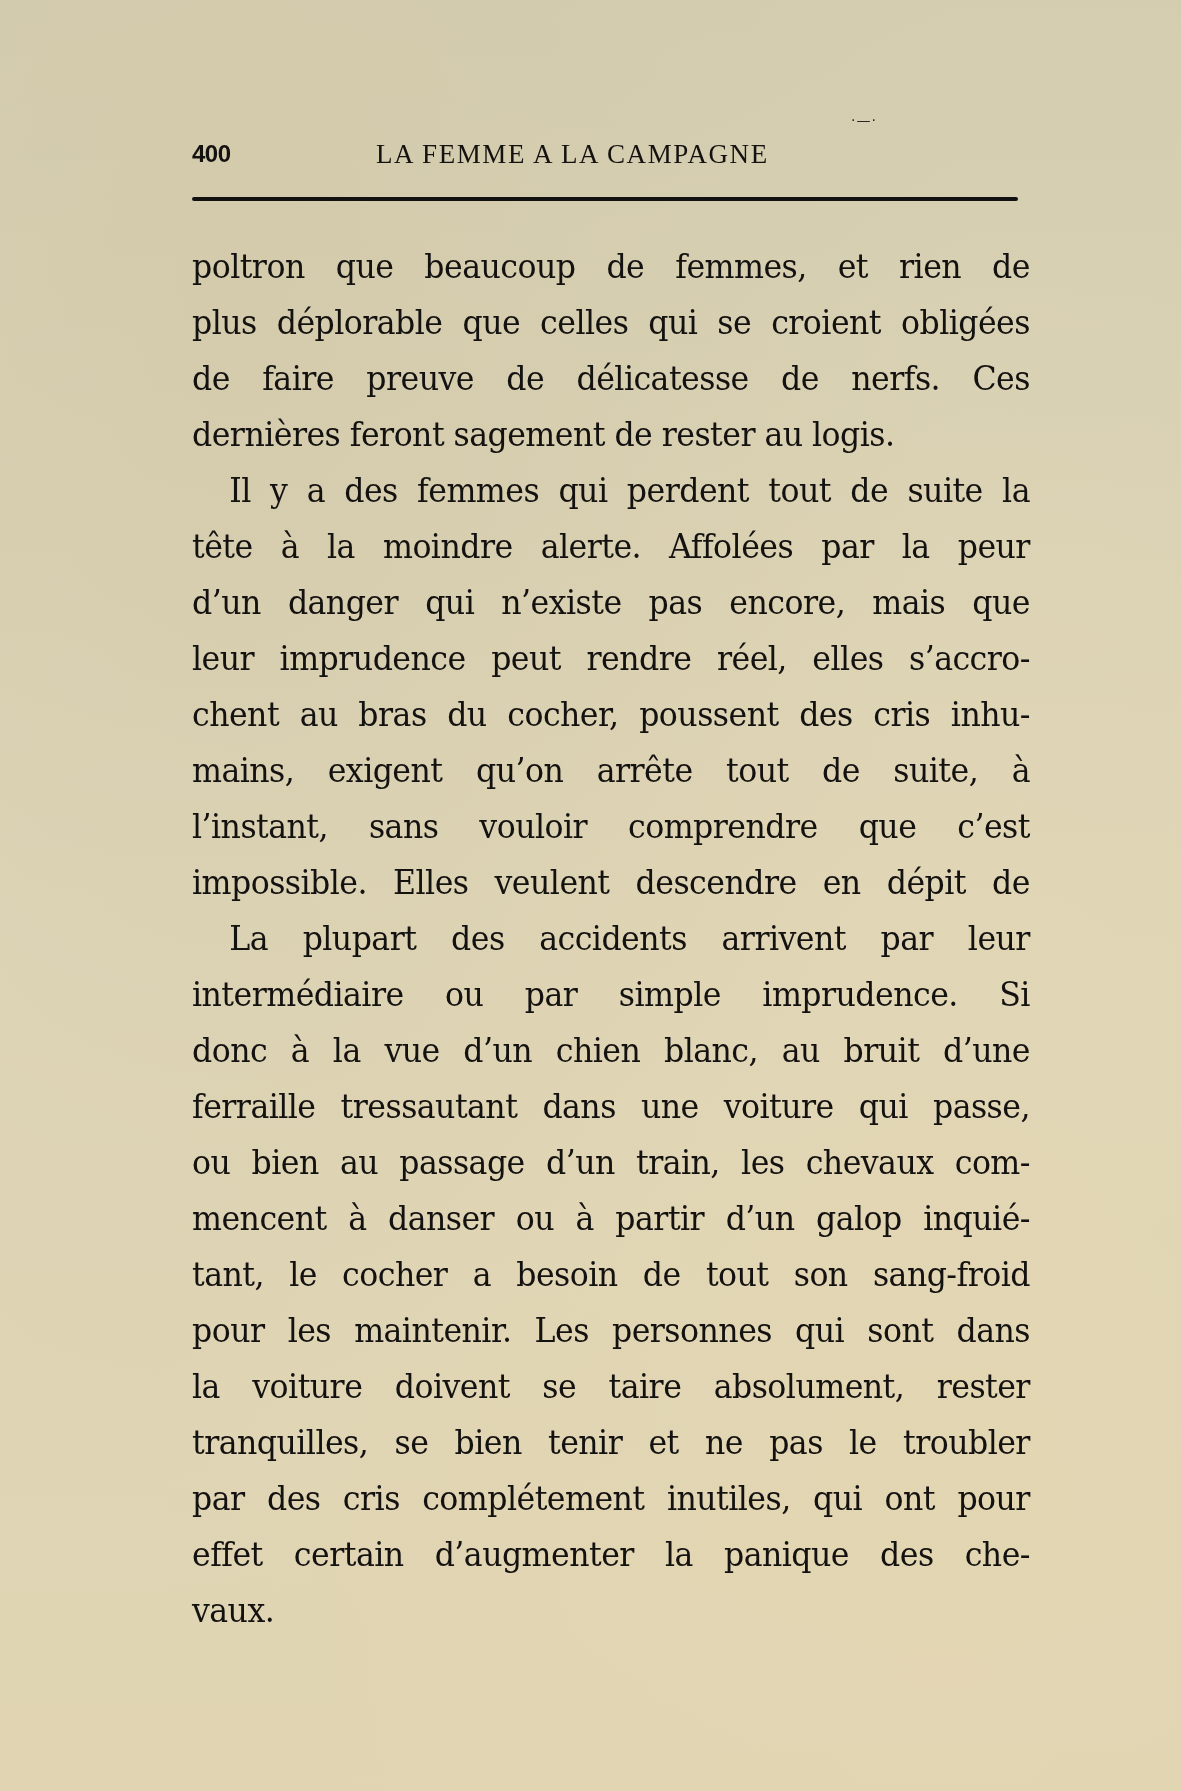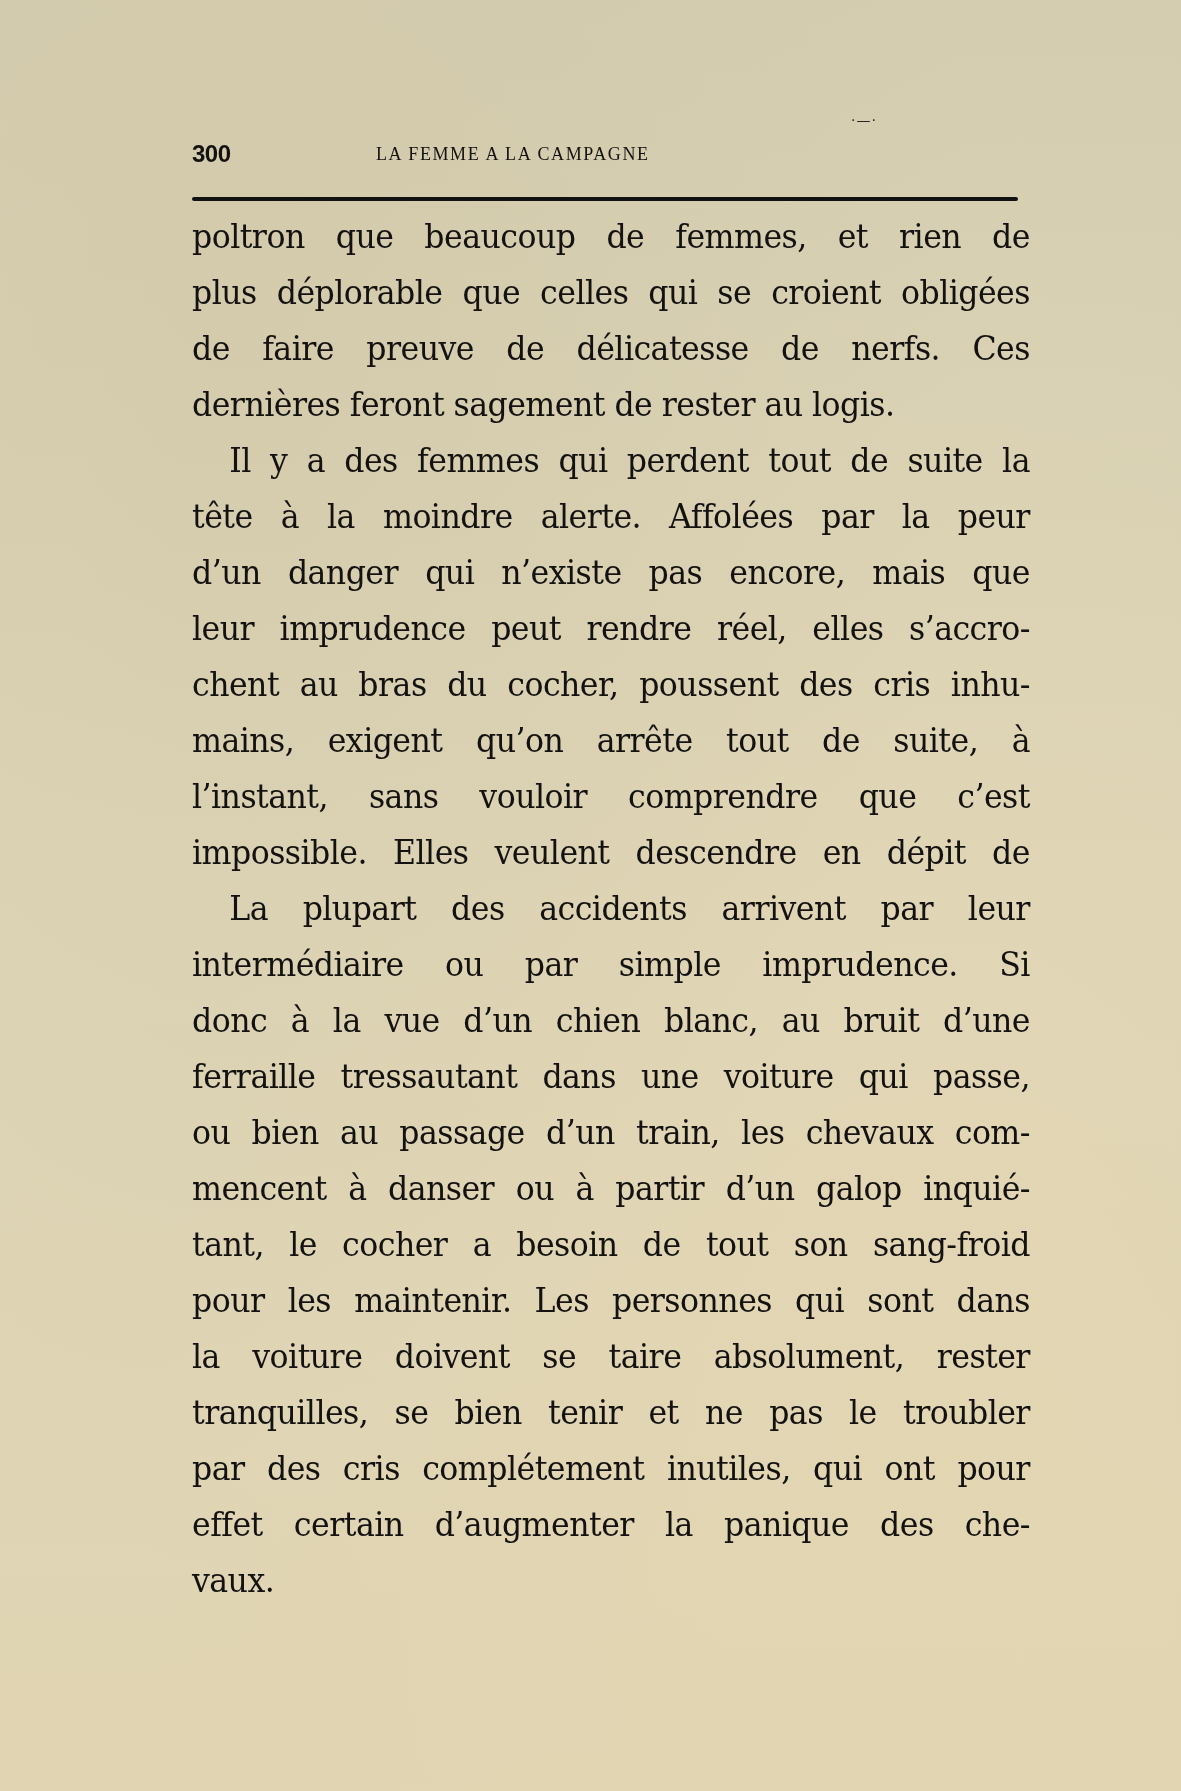--- a/index.html
+++ b/index.html
@@ -41,21 +41,21 @@
       font-weight: bold;
       font-size: 24px;
       letter-spacing: -0.5px;
       line-height: 40px;
     }
     .running-title {
       position: absolute;
       left: 184px;
       top: 0;
       font-family: "Liberation Serif", "DejaVu Serif", serif;
-      font-size: 18px;
+      font-size: 27px;
       letter-spacing: 1.6px;
       line-height: 40px;
       white-space: nowrap;
     }
     .header-mark {
       position: absolute;
       left: 851px;
       top: 112px;
       font-size: 14px;
       font-family: "DejaVu Sans", sans-serif;
@@ -67,21 +67,21 @@
       left: 192px;
       top: 197px;
       width: 826px;
       height: 4px;
       background: #111;
       border-radius: 2px;
     }
     .body-text {
       position: absolute;
       left: 192px;
-      top: 208px;
+      top: 238px;
       width: 838px;
     }
     .line {
       display: block;
       height: 56px;
       line-height: 56px;
       font-size: 34px;
       font-family: "DejaVu Serif", "Liberation Serif", serif;
       letter-spacing: -0.6px;
       white-space: nowrap;
@@ -97,21 +97,21 @@
     .line.indent {
       padding-left: 40px;
       width: 861px;
     }
   </style>
 </head>
 <body>
 
 <div class="page">
   <div class="header">
-    <span class="page-number">300</span>
+    <span class="page-number">400</span>
     <span class="running-title">LA FEMME A LA CAMPAGNE</span>
   </div>
   <span class="header-mark">·—·</span>
   <div class="rule"></div>
 
   <div class="body-text" id="body-text">
       <div>
         <span class="line">poltron que beaucoup de femmes, et rien de</span>
         <span class="line">plus déplorable que celles qui se croient obligées</span>
         <span class="line">de faire preuve de délicatesse de nerfs. Ces</span>

